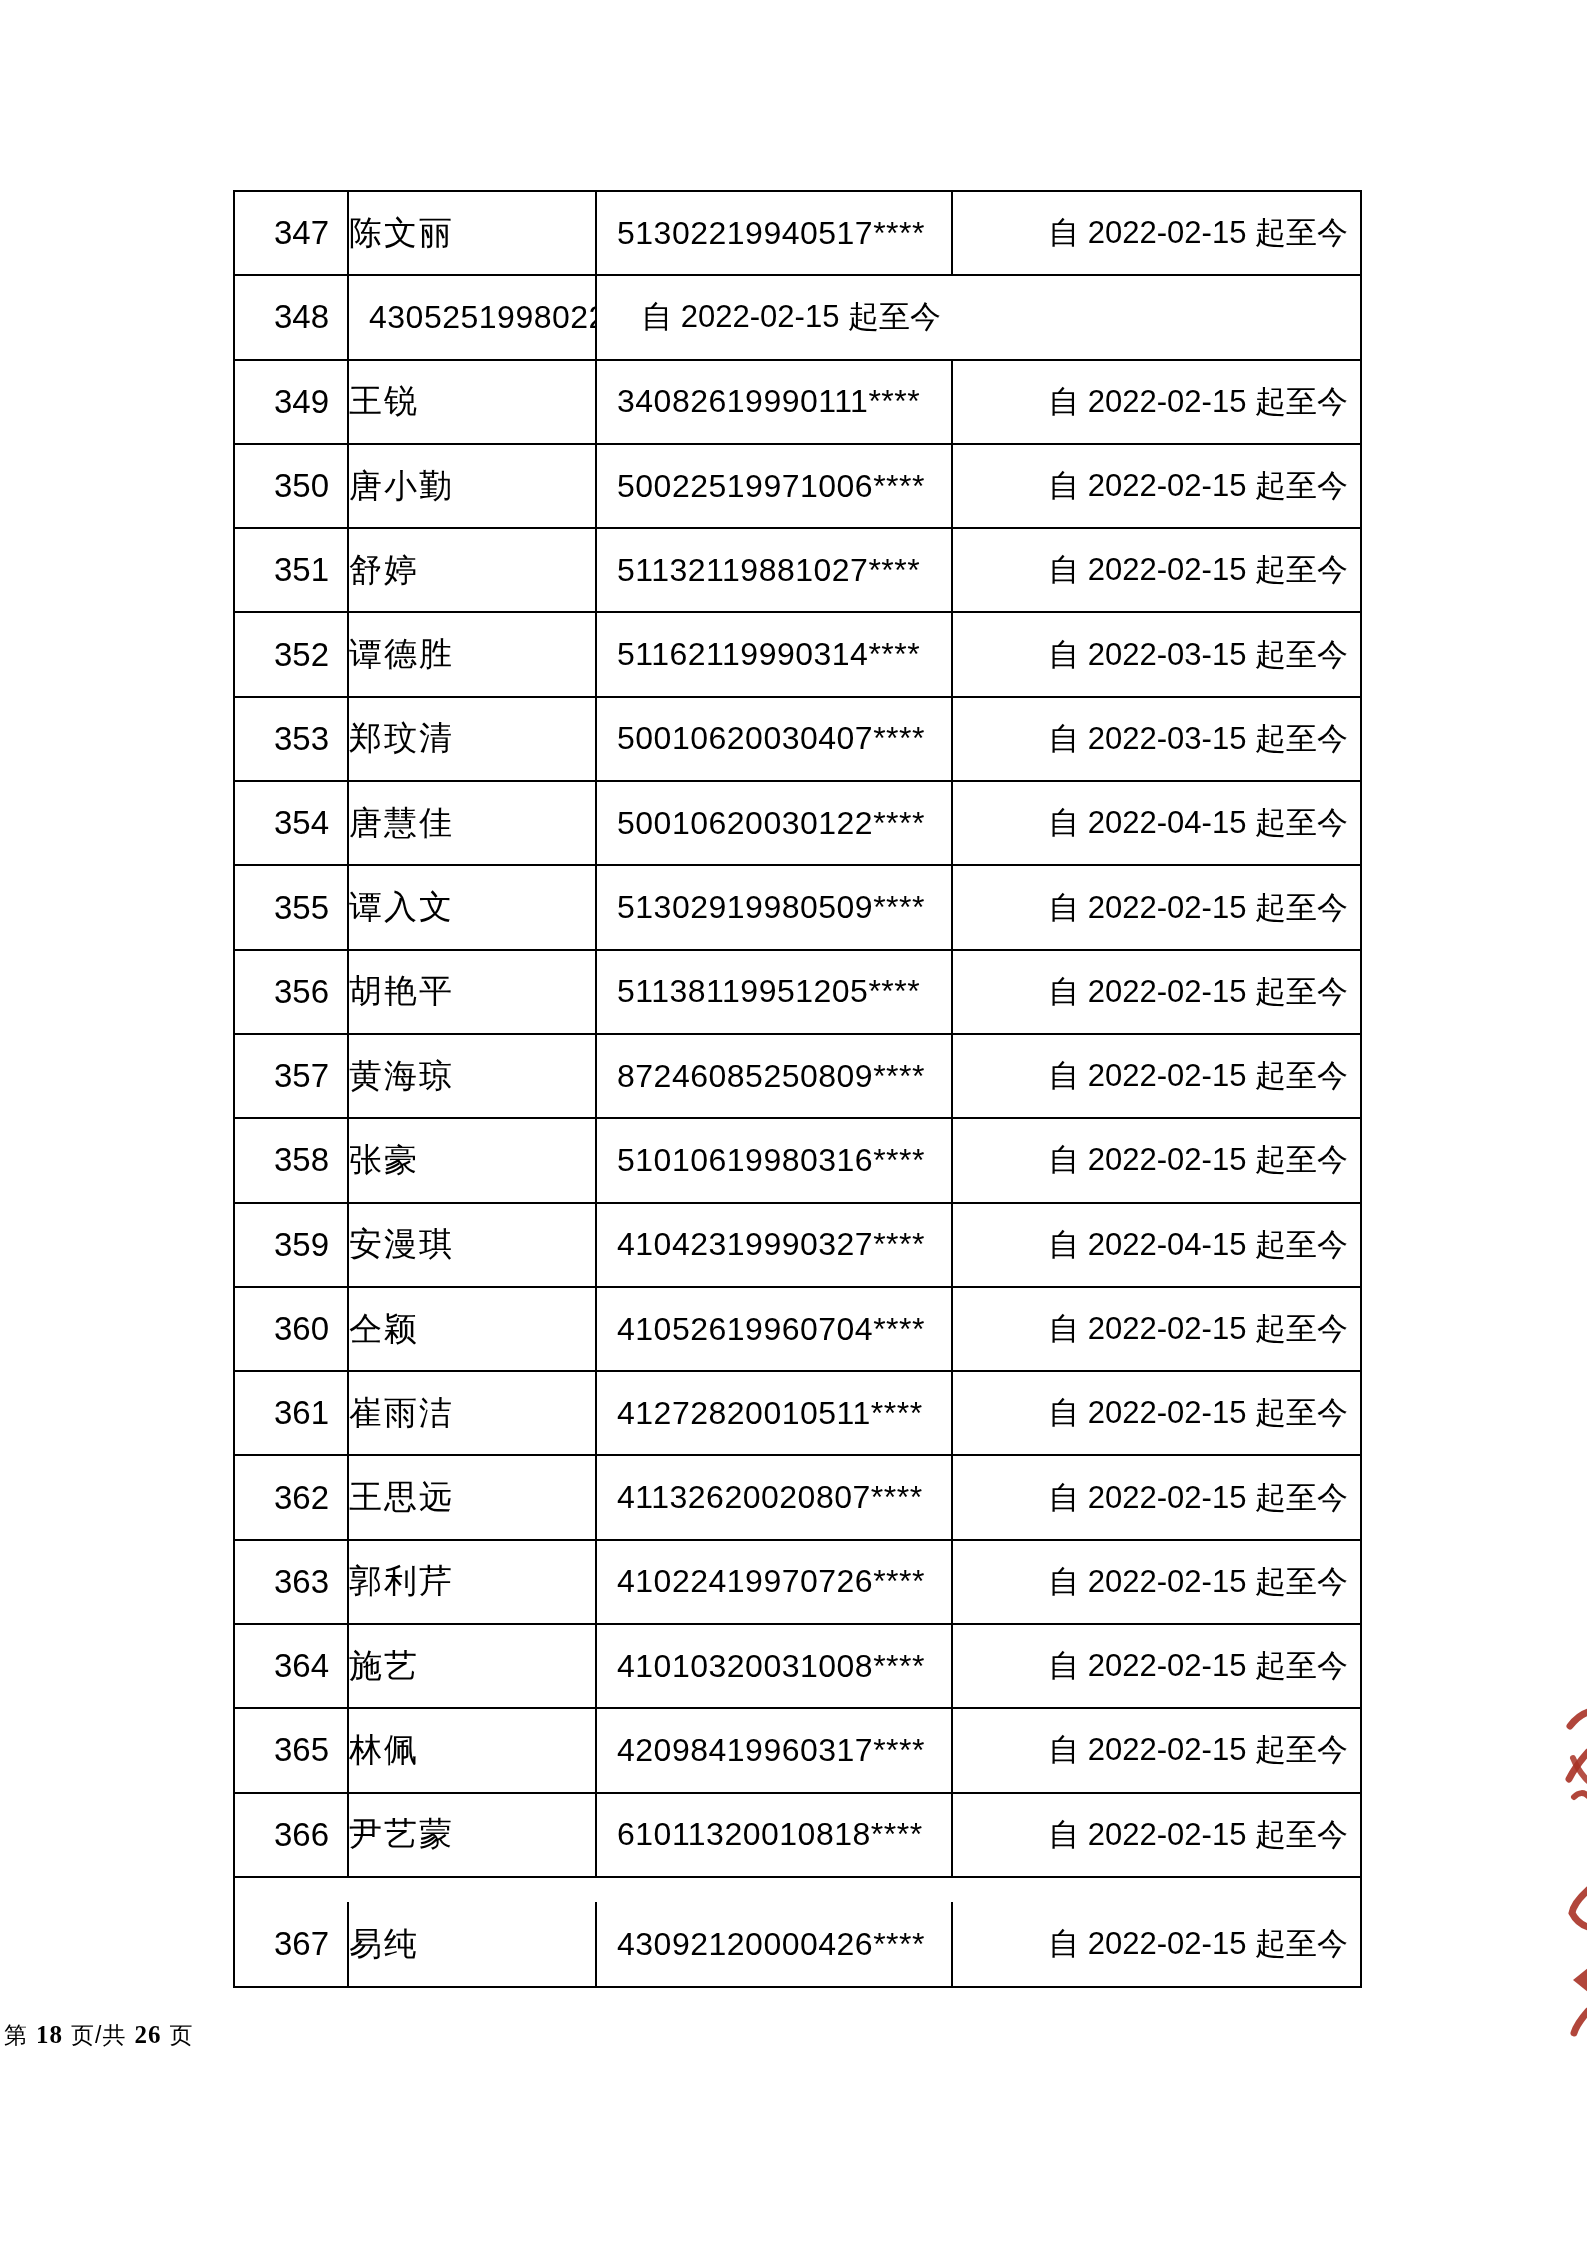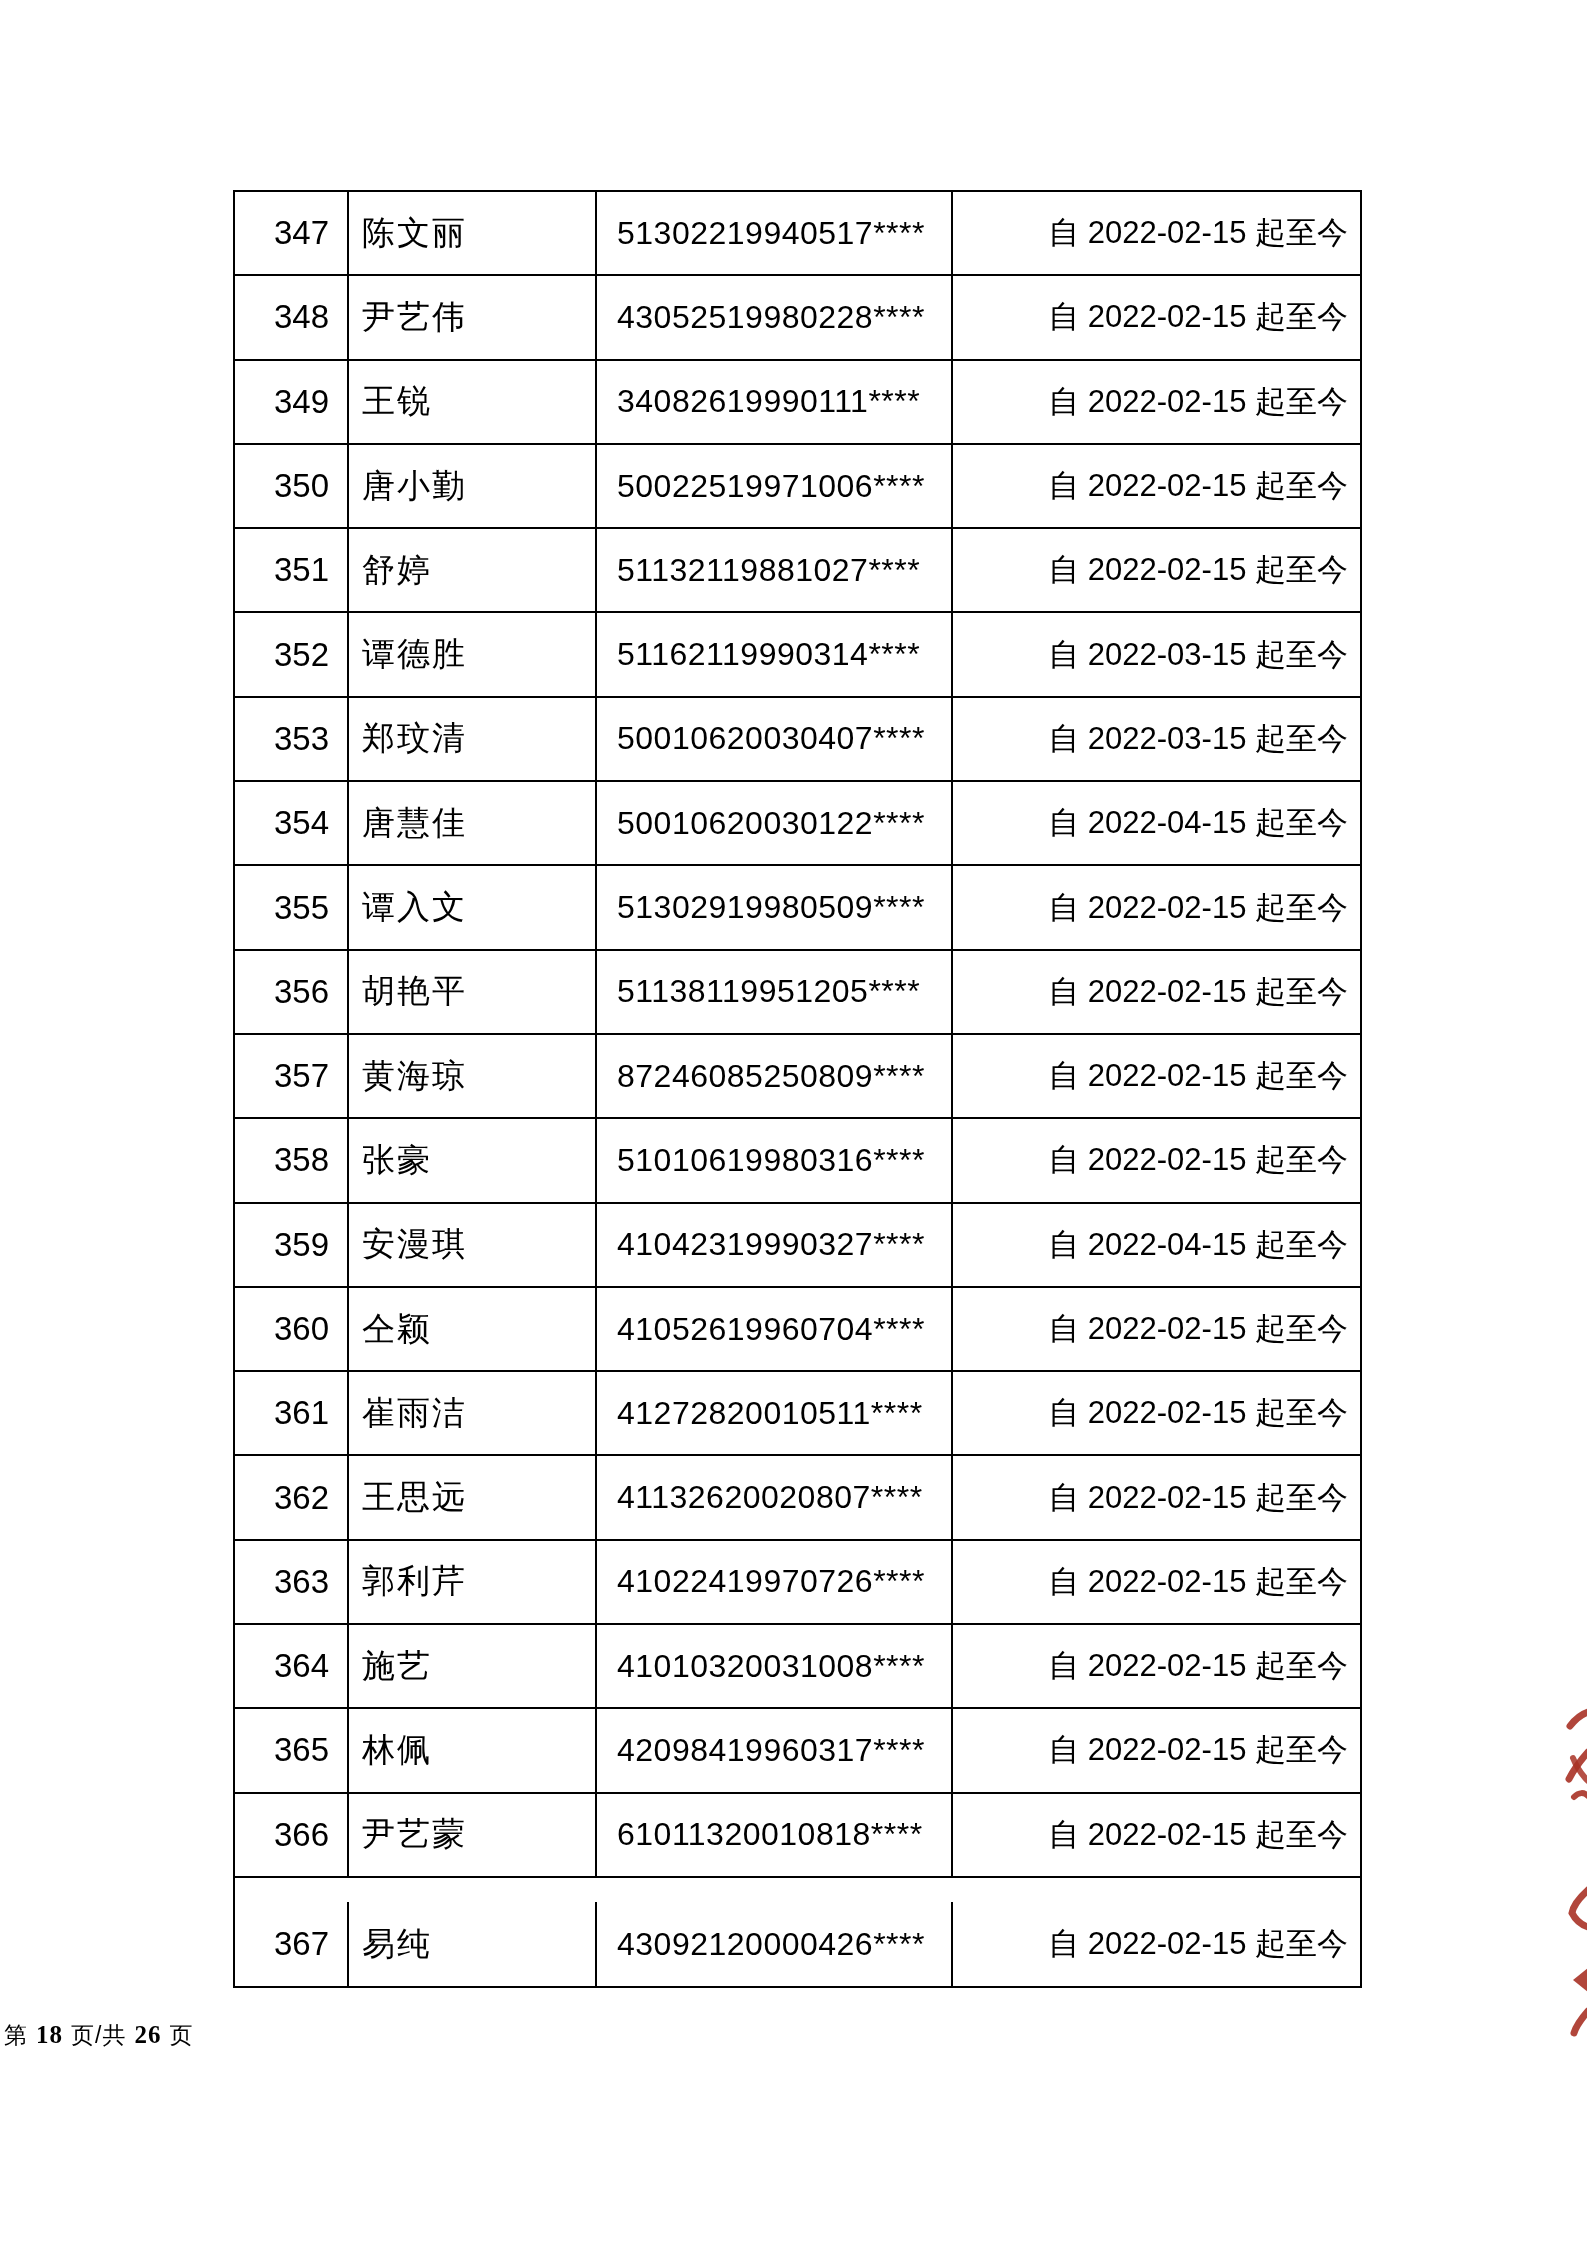--- a/index.html
+++ b/index.html
@@ -45,21 +45,20 @@
     white-space: nowrap;
   }
   .cell-serial {
     justify-content: flex-end;
     padding-right: 18px;
     border-right: 2px solid #000000;
     font-size: 33px;
   }
   .cell-name {
     justify-content: flex-start;
-    padding-left: 13px;
     border-right: 2px solid #000000;
     font-size: 33px;
     letter-spacing: 2px;
   }
   .cell-id {
     justify-content: flex-start;
     padding-left: 20px;
     border-right: 2px solid #000000;
     font-size: 32px;
     letter-spacing: 0.5px;
@@ -104,21 +103,20 @@
 
   <div class="roster-table" id="roster-table">
       <div class="roster-row">
         <div class="cell cell-serial">347</div>
         <div class="cell cell-name">陈文丽</div>
         <div class="cell cell-id">51302219940517****</div>
         <div class="cell cell-period">自 2022-02-15 起至今</div>
       </div>
       <div class="roster-row">
         <div class="cell cell-serial">348</div>
-        <div class="cell cell-name">尹艺伟</div>
         <div class="cell cell-id">43052519980228****</div>
         <div class="cell cell-period">自 2022-02-15 起至今</div>
       </div>
       <div class="roster-row">
         <div class="cell cell-serial">349</div>
         <div class="cell cell-name">王锐</div>
         <div class="cell cell-id">34082619990111****</div>
         <div class="cell cell-period">自 2022-02-15 起至今</div>
       </div>
       <div class="roster-row">

